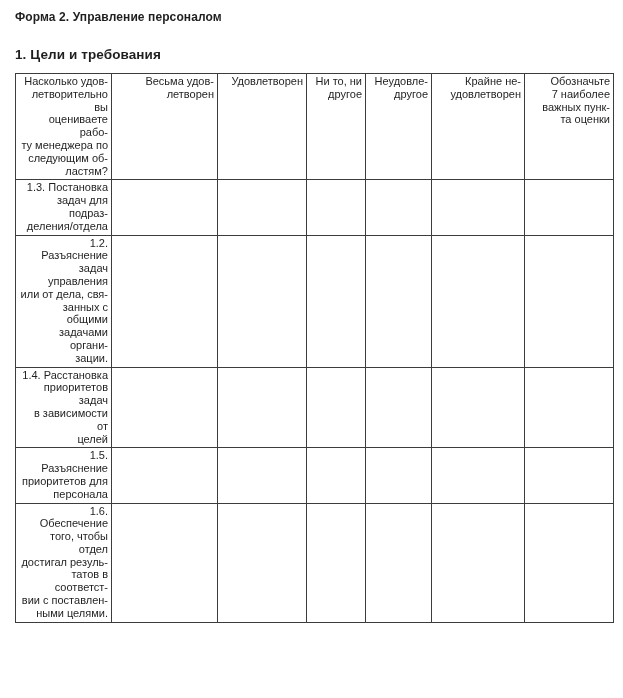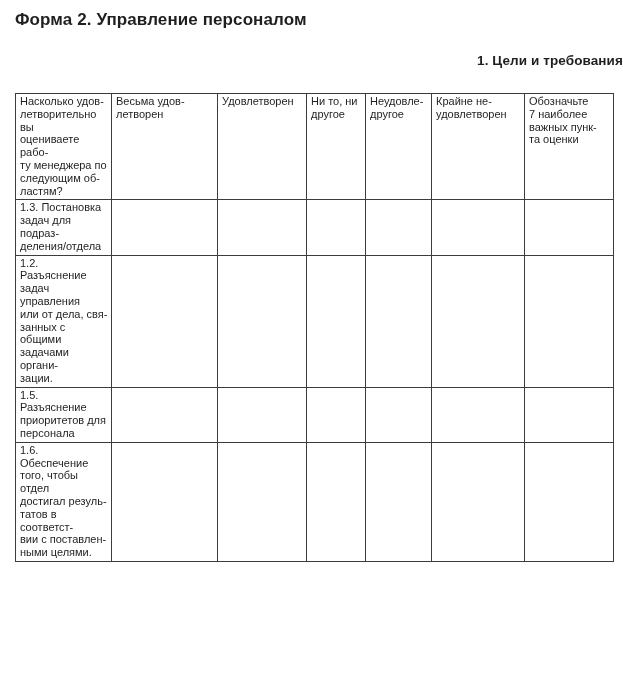--- a/index.html
+++ b/index.html
@@ -9,45 +9,45 @@
     width: 623px;
     height: 698px;
     overflow: hidden;
     font-family: "Liberation Sans", sans-serif;
     color: #1f1f1f;
   }
   .doc {
     padding: 10px 0 0 15px;
   }
   .doc-title {
-    font-size: 17px;
+    font-size: 12px;
     font-weight: bold;
     margin: 0;
     letter-spacing: 0.1px;
   }
   .section-title {
     font-size: 13.5px;
     font-weight: bold;
-    margin: 23px 0 25px 0;
+    margin: 23px 0 11px 0;
     letter-spacing: 0.1px;
-    text-align: right;
   }
   table.survey {
     border-collapse: collapse;
     table-layout: fixed;
     width: 598px;
   }
   table.survey td {
     border: 1px solid #3c3c3c;
     font-size: 11px;
     line-height: 12.8px;
     padding: 1px 3px 2px 4px;
     vertical-align: top;
     white-space: pre-line;
     overflow: hidden;
+    text-align: right;
   }
   td.answer { background: #ffffff; }
   col.c1 { width: 96px; }
   col.c2 { width: 106px; }
   col.c3 { width: 89px; }
   col.c4 { width: 59px; }
   col.c5 { width: 66px; }
   col.c6 { width: 93px; }
   col.c7 { width: 89px; }
 </style>
@@ -109,20 +109,32 @@
 задачами органи-
 зации.</td>
           <td class="answer"></td>
           <td class="answer"></td>
           <td class="answer"></td>
           <td class="answer"></td>
           <td class="answer"></td>
           <td class="answer"></td>
         </tr>
         <tr>
+          <td>1.4. Расстановка
+приоритетов задач
+в зависимости от
+целей</td>
+          <td class="answer"></td>
+          <td class="answer"></td>
+          <td class="answer"></td>
+          <td class="answer"></td>
+          <td class="answer"></td>
+          <td class="answer"></td>
+        </tr>
+        <tr>
           <td>1.5. Разъяснение
 приоритетов для
 персонала</td>
           <td class="answer"></td>
           <td class="answer"></td>
           <td class="answer"></td>
           <td class="answer"></td>
           <td class="answer"></td>
           <td class="answer"></td>
         </tr>

